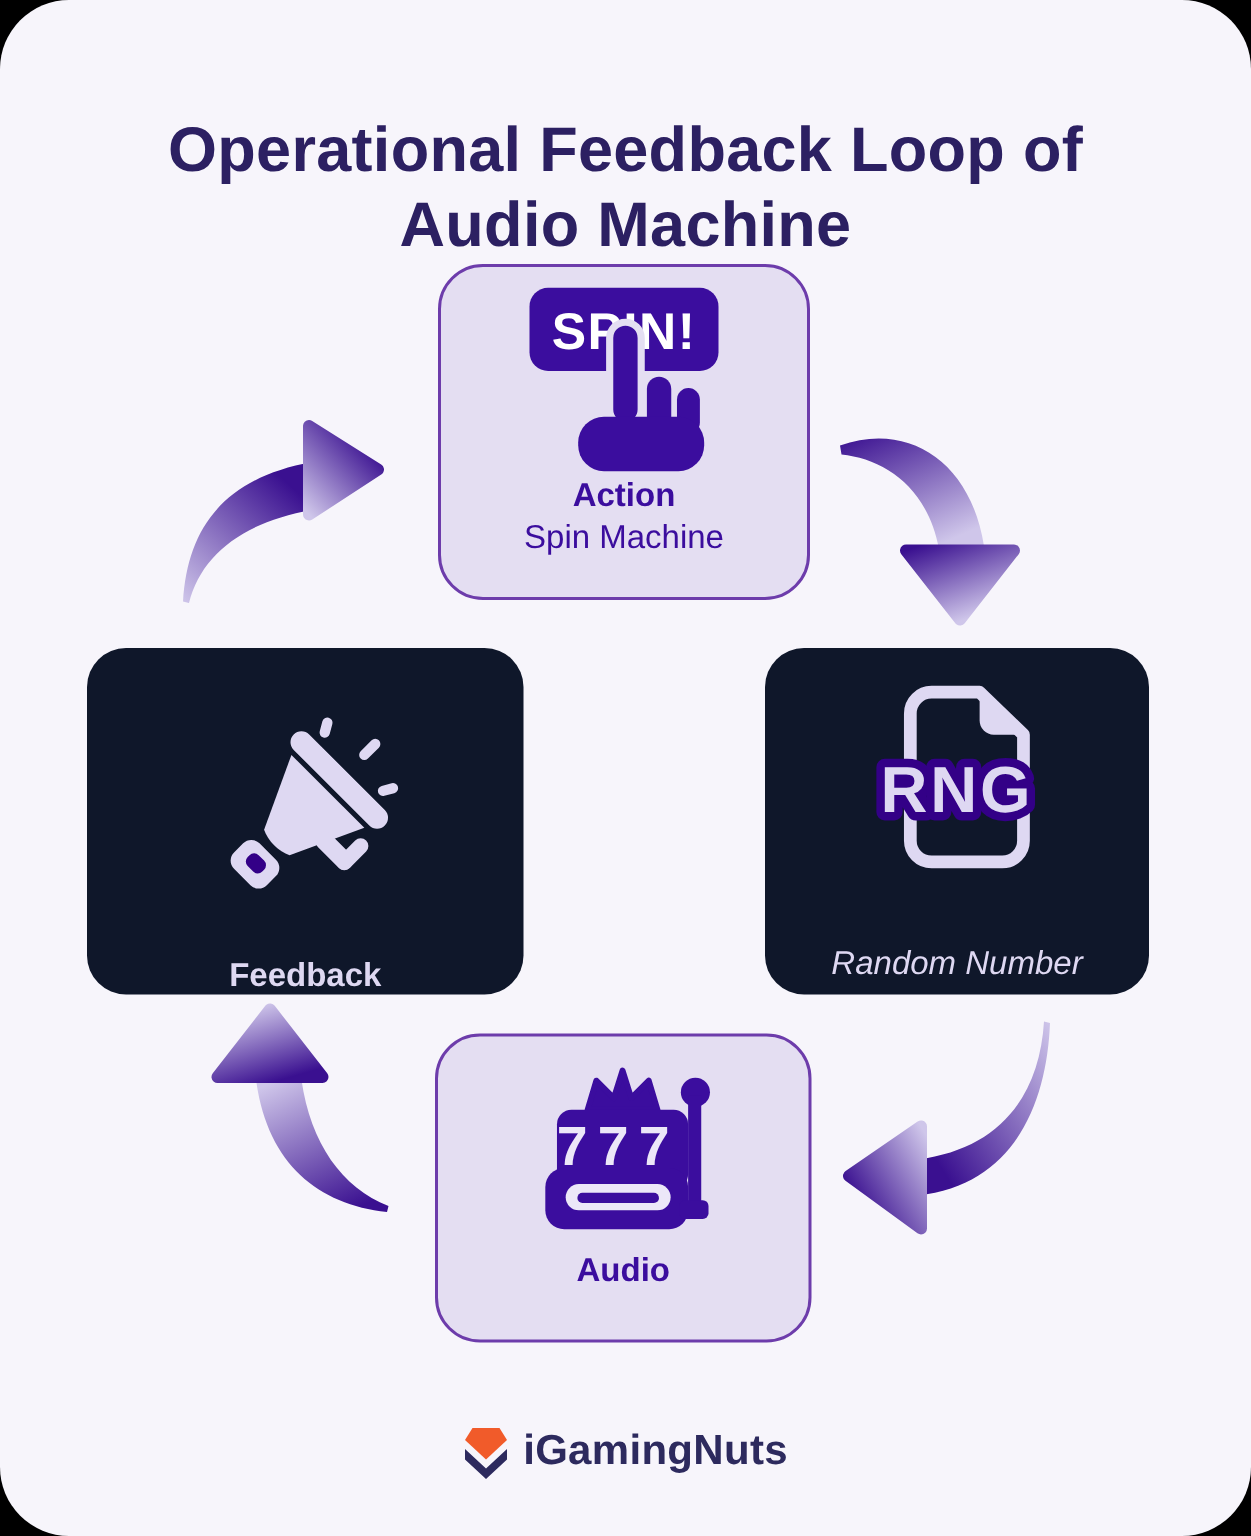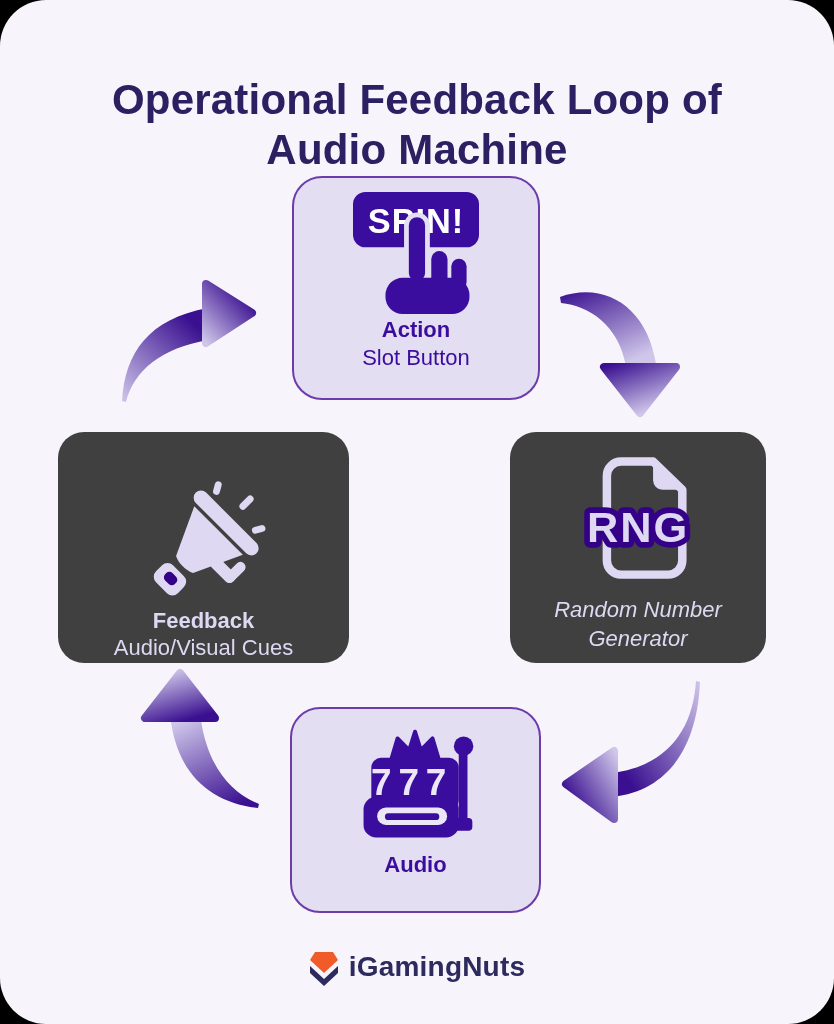--- a/index.html
+++ b/index.html
@@ -4,27 +4,27 @@
 <style>
   html,body{margin:0;padding:0;background:#000;}
   body{font-family:"Liberation Sans",sans-serif;-webkit-font-smoothing:antialiased;}
   .card{position:relative;width:834px;height:1024px;margin:0 auto;background:#f7f5fb;
         border-radius:46px;overflow:hidden;}
   .title{position:absolute;top:48px;left:0;width:834px;text-align:center;
          color:#2c2062;font-weight:bold;font-size:42px;line-height:1.2;letter-spacing:.2px;margin-top:27px;}
   .node{position:absolute;display:flex;flex-direction:column;align-items:center;
         box-sizing:border-box;text-align:center;}
   .node.light{background:#e4def2;border:2px solid #6d3cab;border-radius:30px;color:#3b0d9e;}
-  .node.dark{background:#404040;border-radius:26px;color:#ded8f2;}
+  .node.dark{background:#0f172a;border-radius:26px;color:#ded8f2;gap:32px;}
   .node-title{font-weight:bold;font-size:22px;line-height:1.25;}
   .node-sub{font-size:22px;line-height:1.3;}
   .n-action{left:292px;top:176px;width:248px;height:224px;padding-top:12px;}
   .n-rng{left:510px;top:432px;width:256px;height:231px;padding-top:20px;}
   .n-feedback{left:58px;top:432px;width:291px;height:231px;padding-top:14px;justify-content:flex-end;}
-  .n-result{left:290px;top:689px;width:251px;height:206px;padding-top:14px;margin-top:18px;}
+  .n-result{left:290px;top:689px;width:251px;height:206px;padding-top:14px;}
   .arrow{position:absolute;width:150px;height:150px;}
   .a-tr{left:555px;top:272px;}
   .a-br{left:550px;top:676px;}
   .a-bl{left:116px;top:666px;}
   .a-tl{left:112px;top:256px;}
   .footer{position:absolute;left:0;top:948px;width:834px;display:flex;
           justify-content:center;align-items:center;gap:10px;text-align:center;}
   .brand{color:#2d2a5e;font-weight:bold;font-size:28px;letter-spacing:.2px;}
   svg{display:block;}
 </style>
@@ -85,51 +85,49 @@
   <div class="node light n-action">
     <svg width="134" height="126" viewBox="0 0 140 132">
       <rect x="4" y="2" width="132" height="58" rx="13" fill="#3b0d9e"></rect>
       <text x="70" y="45" text-anchor="middle" font-family="Liberation Sans, sans-serif" font-size="36" font-weight="bold" fill="#ffffff" letter-spacing="1">SPIN!</text>
       <rect x="60" y="26" width="22" height="72" rx="11" fill="#3b0d9e" stroke="#e4def2" stroke-width="5"></rect>
       <rect x="86" y="64" width="17" height="38" rx="8.5" fill="#3b0d9e"></rect>
       <rect x="107" y="72" width="16" height="32" rx="8" fill="#3b0d9e"></rect>
       <rect x="38" y="92" width="88" height="38" rx="18" fill="#3b0d9e"></rect>
     </svg>
     <div class="node-title">Action</div>
-    <div class="node-sub">Slot Button</div>
+    <div class="node-sub">Spin Machine</div>
   </div>
 
   <div class="node dark n-rng">
     <svg width="132" height="134" viewBox="0 0 140 140">
       <path d="M52,9 h34 l31,30 v75 a15,15 0 0 1 -15,15 h-50 a15,15 0 0 1 -15,-15 v-90 a15,15 0 0 1 15,-15 z" fill="none" stroke="#ded8f2" stroke-width="9" stroke-linejoin="round"></path>
       <path d="M86,9 l31,30 h-21 a10,10 0 0 1 -10,-10 z" fill="#ded8f2"></path>
       <text x="70" y="94" text-anchor="middle" font-family="Liberation Sans, sans-serif" font-size="46" font-weight="bold" fill="#ded8f2" stroke="#330087" stroke-width="12" paint-order="stroke" stroke-linejoin="round" letter-spacing="2">RNG</text>
     </svg>
     <div class="node-sub" style="margin-top:10px;font-style:italic;">
       <div>Random Number</div>
-      <div>Generator</div>
     </div>
   </div>
 
   <div class="node dark n-feedback">
     <svg width="134" height="134" viewBox="-8 -10 156 156">
       <g transform="rotate(-45 70 74)" fill="#ded8f2">
         <rect x="0" y="56" width="28" height="36" rx="9"></rect>
         <rect x="9" y="66" width="12" height="16" rx="5" fill="#330087"></rect>
         <path d="M38,60 L94,34 L94,114 L38,88 C34,80 34,68 38,60 Z"></path>
         <rect x="98" y="24" width="17" height="100" rx="8.5"></rect>
         <rect x="58" y="92" width="14" height="36" rx="7"></rect>
         <rect x="58" y="116" width="30" height="12" rx="6"></rect>
         <rect x="120" y="34" width="16" height="8" rx="4" transform="rotate(-30 128 38)"></rect>
         <rect x="130" y="70" width="20" height="8" rx="4"></rect>
         <rect x="120" y="102" width="16" height="8" rx="4" transform="rotate(30 128 106)"></rect>
       </g>
     </svg>
     <div class="node-title">Feedback</div>
-    <div class="node-sub">Audio/Visual Cues</div>
   </div>
 
   <div class="node light n-result">
     <svg width="136" height="128" viewBox="0 0 140 124">
       <g fill="#3b0d9e">
         <path d="M45,32 L51,12 L63,24 L69,5 L75,24 L87,12 L93,32 Z" stroke="#3b0d9e" stroke-width="4" stroke-linejoin="round"></path>
         <circle cx="119" cy="20" r="10"></circle>
         <rect x="114" y="22" width="9" height="80"></rect>
         <rect x="24" y="32" width="90" height="54" rx="10"></rect>
         <rect x="16" y="72" width="98" height="42" rx="13"></rect>

